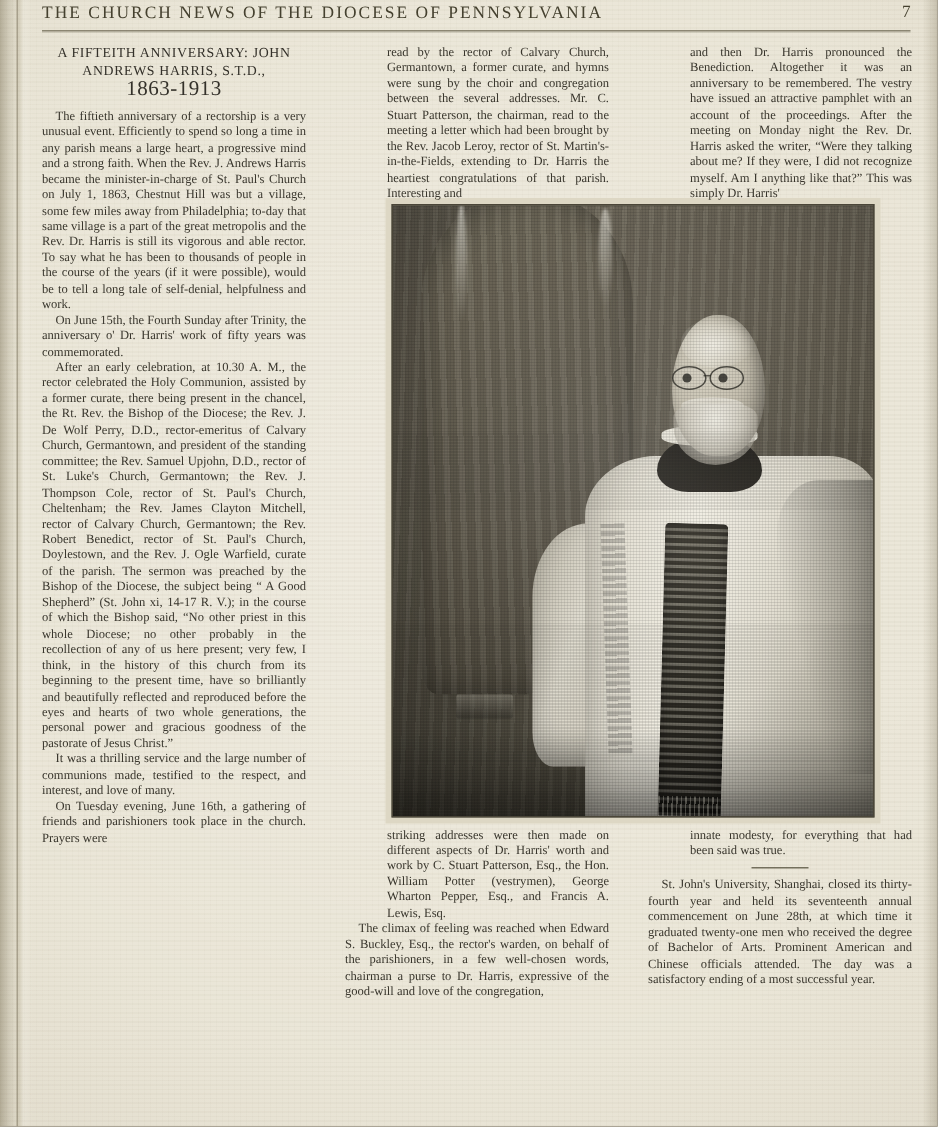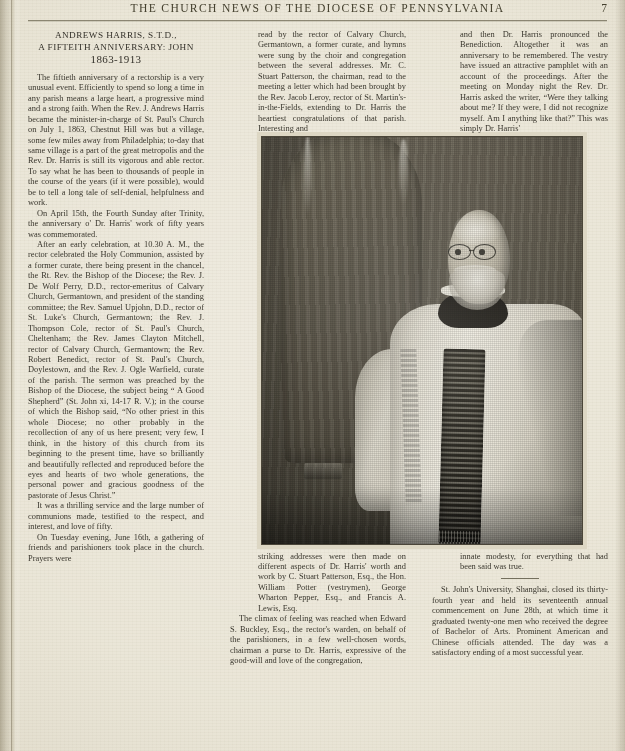--- a/index.html
+++ b/index.html
@@ -90,21 +90,20 @@
     position: absolute;
     left: 28px;
     right: 18px;
     top: 2px;
     height: 18px;
   }
   #head-title {
     position: absolute;
     left: 0; right: 0;
     top: 0;
-    text-align: center;
     font-size: 11.6px;
     letter-spacing: 1.35px;
     color: #45412f;
     white-space: nowrap;
   }
   #folio {
     position: absolute;
     right: 0;
     top: 0;
     font-size: 11.5px;
@@ -166,21 +165,21 @@
   }
   #headline .hl {
     display: block;
     font-size: 9.2px;
     letter-spacing: .45px;
     color: #34312a;
     white-space: nowrap;
   }
   #headline .hl-dates {
     display: block;
-    font-size: 11px;
+    font-size: 14px;
     letter-spacing: .35px;
     margin-top: 1px;
     color: #34312a;
   }
   .smallcaps {
     font-size: 7.1px;
     letter-spacing: .5px;
   }
 
   
@@ -480,28 +479,28 @@
         <div class="ph-halftone"></div>
         <div class="ph-vig"></div>
       </div>
     </div>
   </figure>
 
   <div id="columns">
 
     <div class="col" id="col1">
       <div id="headline">
+        <span class="hl smallcaps">A FIFTEITH ANNIVERSARY: JOHN</span>
         <span class="hl smallcaps">ANDREWS HARRIS, S.T.D.,</span>
-        <span class="hl smallcaps">A FIFTEITH ANNIVERSARY: JOHN</span>
         <span class="hl-dates">1863-1913</span>
       </div>
       <p>The fiftieth anniversary of a rectorship is a very unusual event. Efficiently to spend so long a time in any parish means a large heart, a progressive mind and a strong faith. When the Rev. J. Andrews Harris became the minister-in-charge of St. Paul's Church on July 1, 1863, Chestnut Hill was but a village, some few miles away from Philadelphia; to-day that same village is a part of the great metropolis and the Rev. Dr. Harris is still its vigorous and able rector. To say what he has been to thousands of people in the course of the years (if it were possible), would be to tell a long tale of self-denial, helpfulness and work.</p>
-      <p>On April 15th, the Fourth Sunday after Trinity, the anniversary o' Dr. Harris' work of fifty years was commemorated.</p>
+      <p>On June 15th, the Fourth Sunday after Trinity, the anniversary o' Dr. Harris' work of fifty years was commemorated.</p>
       <p>After an early celebration, at 10.30 A. M., the rector celebrated the Holy Communion, assisted by a former curate, there being present in the chancel, the Rt. Rev. the Bishop of the Diocese; the Rev. J. De Wolf Perry, D.D., rector-emeritus of Calvary Church, Germantown, and president of the standing committee; the Rev. Samuel Upjohn, D.D., rector of St. Luke's Church, Germantown; the Rev. J. Thompson Cole, rector of St. Paul's Church, Cheltenham; the Rev. James Clayton Mitchell, rector of Calvary Church, Germantown; the Rev. Robert Benedict, rector of St. Paul's Church, Doylestown, and the Rev. J. Ogle Warfield, curate of the parish. The sermon was preached by the Bishop of the Diocese, the subject being “ A Good Shepherd” (St. John xi, 14-17 R. V.); in the course of which the Bishop said, “No other priest in this whole Diocese; no other probably in the recollection of any of us here present; very few, I think, in the history of this church from its beginning to the present time, have so brilliantly and beautifully reflected and reproduced before the eyes and hearts of two whole generations, the personal power and gracious goodness of the pastorate of Jesus Christ.”</p>
-      <p>It was a thrilling service and the large number of communions made, testified to the respect, and interest, and love of fifty.</p>
+      <p>It was a thrilling service and the large number of communions made, testified to the respect, and interest, and love of many.</p>
       <p>On Tuesday evening, June 16th, a gathering of friends and parishioners took place in the church. Prayers were</p>
     </div>
 
     <div class="col" id="col2">
       <p class="noindent">read by the rector of Calvary Church, Germantown, a former curate, and hymns were sung by the choir and congregation between the several addresses. Mr. C. Stuart Patterson, the chairman, read to the meeting a letter which had been brought by the Rev. Jacob Leroy, rector of St. Martin's-in-the-Fields, extending to Dr. Harris the heartiest congratulations of that parish. Interesting and</p>
       <div style="height:417px"></div>
       <p class="noindent">striking addresses were then made on different aspects of Dr. Harris' worth and work by C. Stuart Patterson, Esq., the Hon. William Potter (vestrymen), George Wharton Pepper, Esq., and Francis A. Lewis, Esq.</p>
       <p>The climax of feeling was reached when Edward S. Buckley, Esq., the rector's warden, on behalf of the parishioners, in a few well-chosen words, chairman a purse to Dr. Harris, expressive of the good-will and love of the congregation,</p>
     </div>
 

